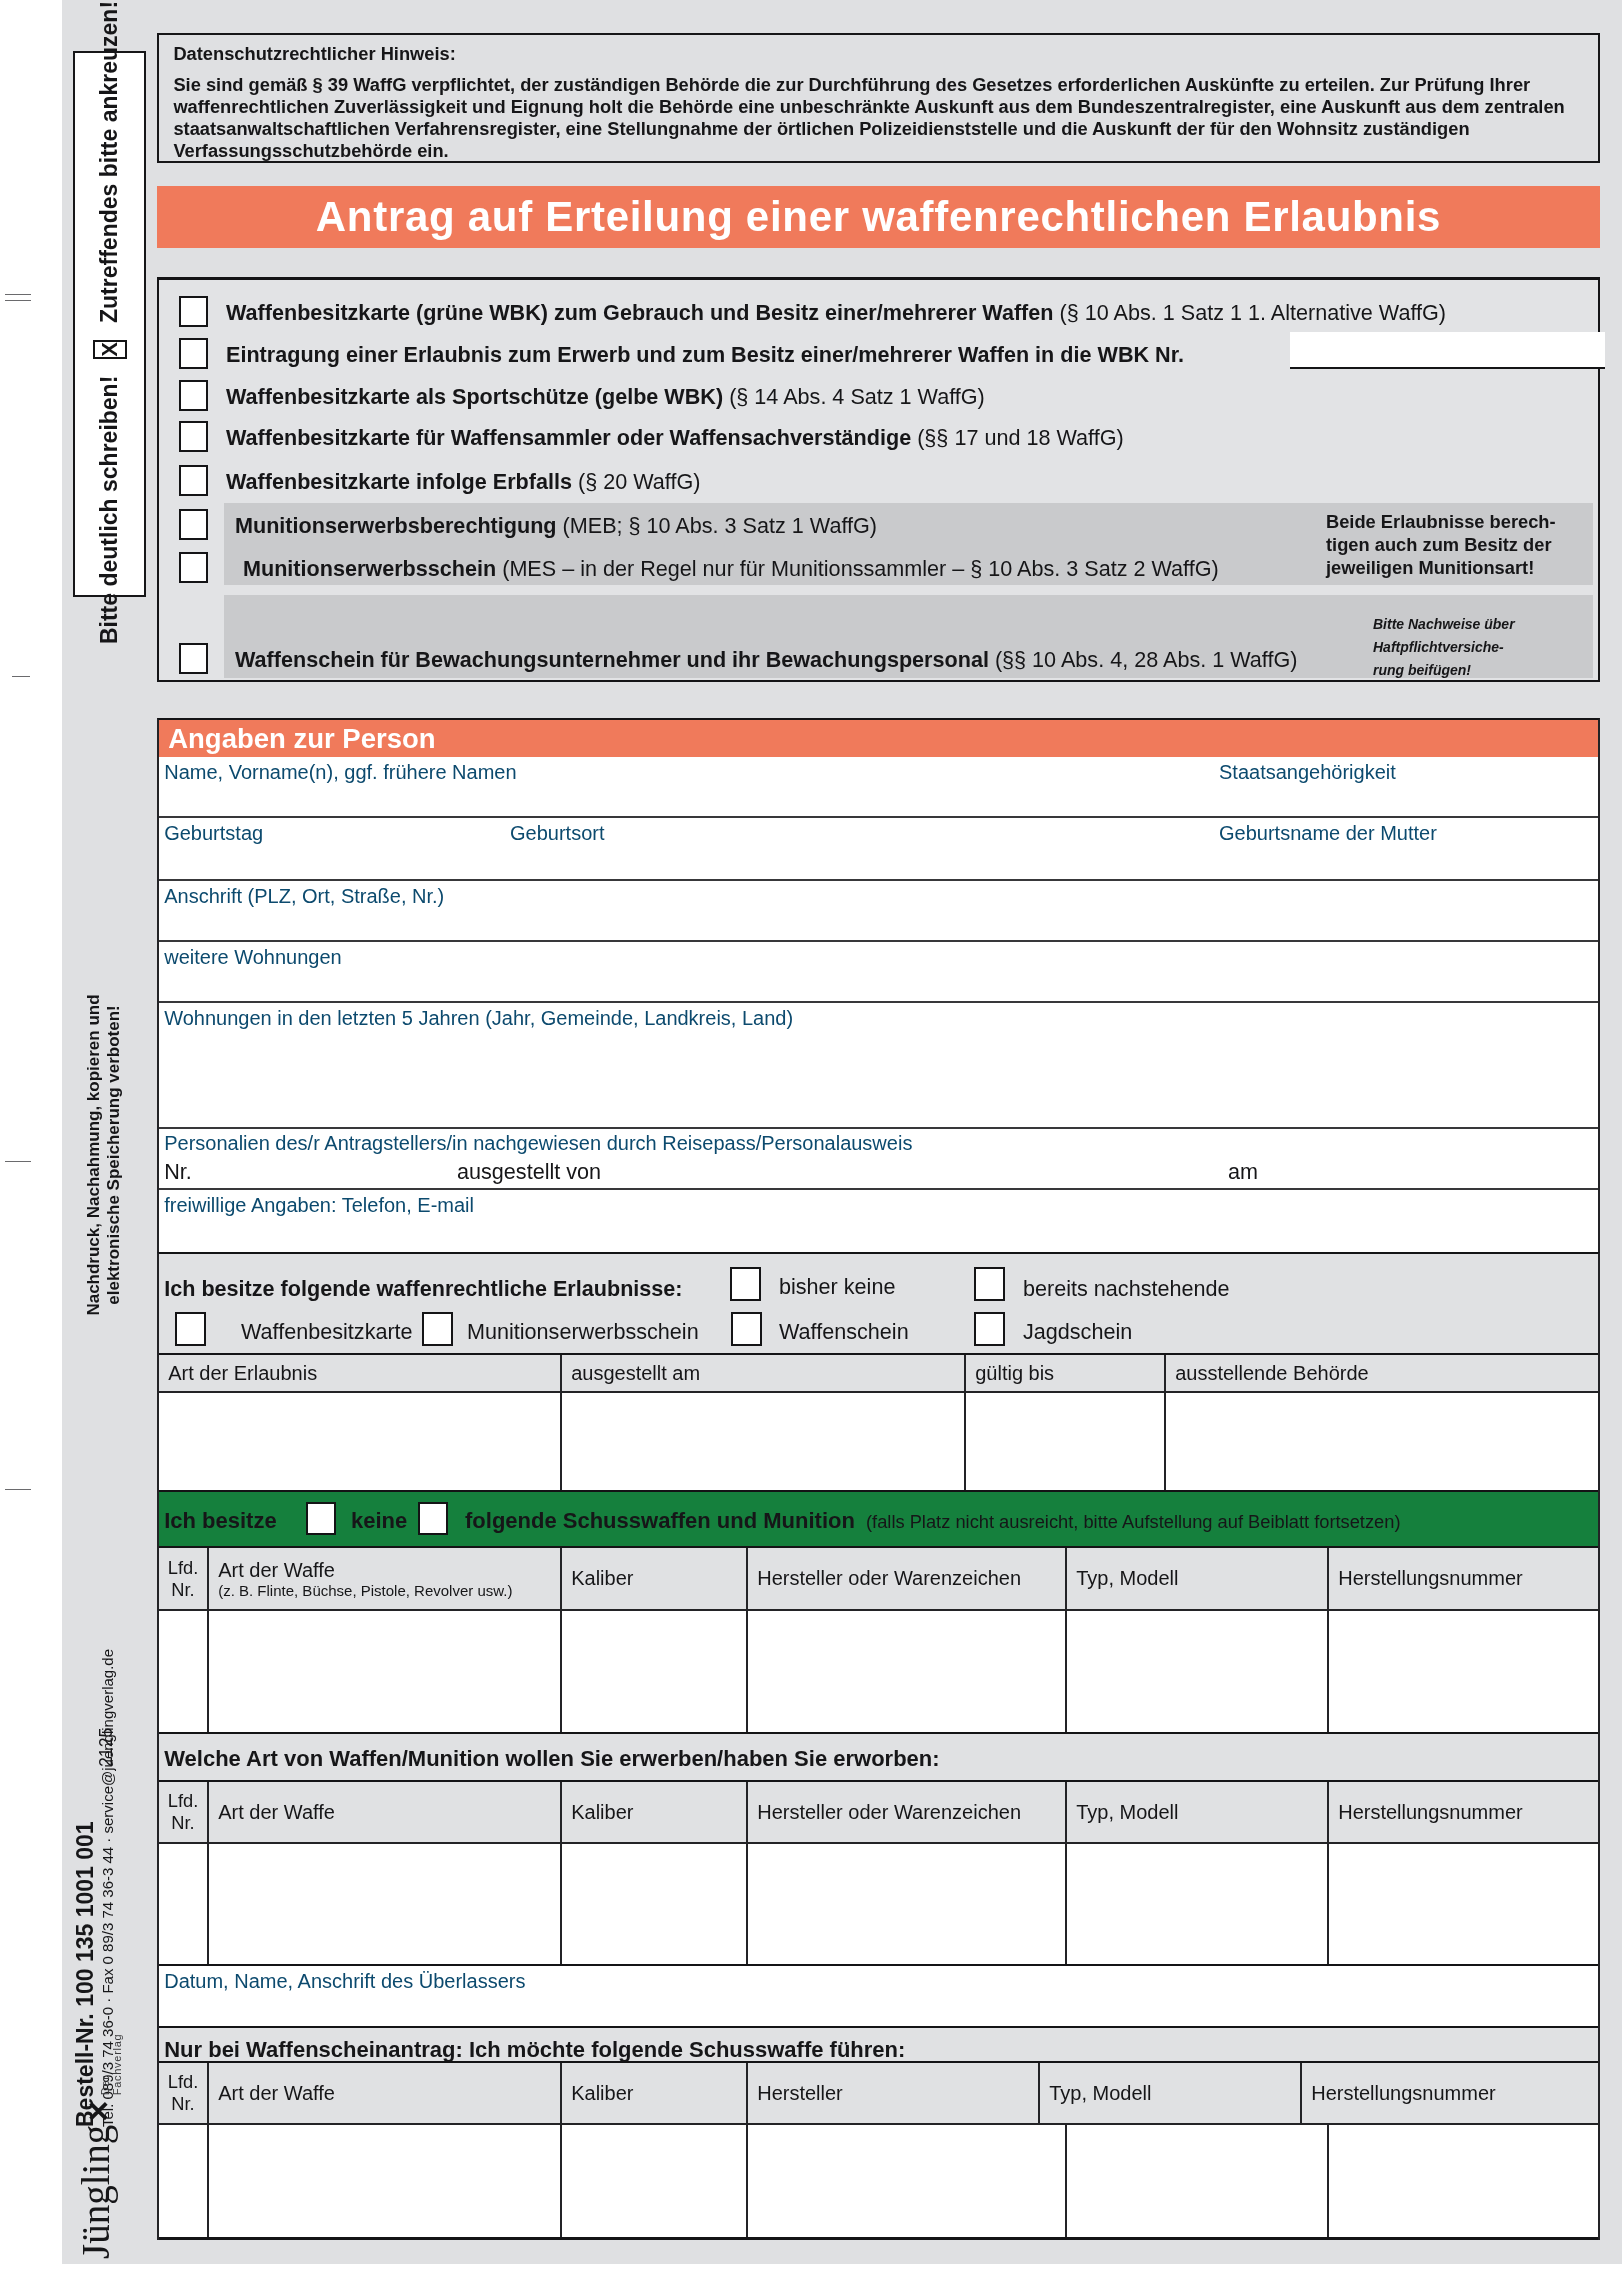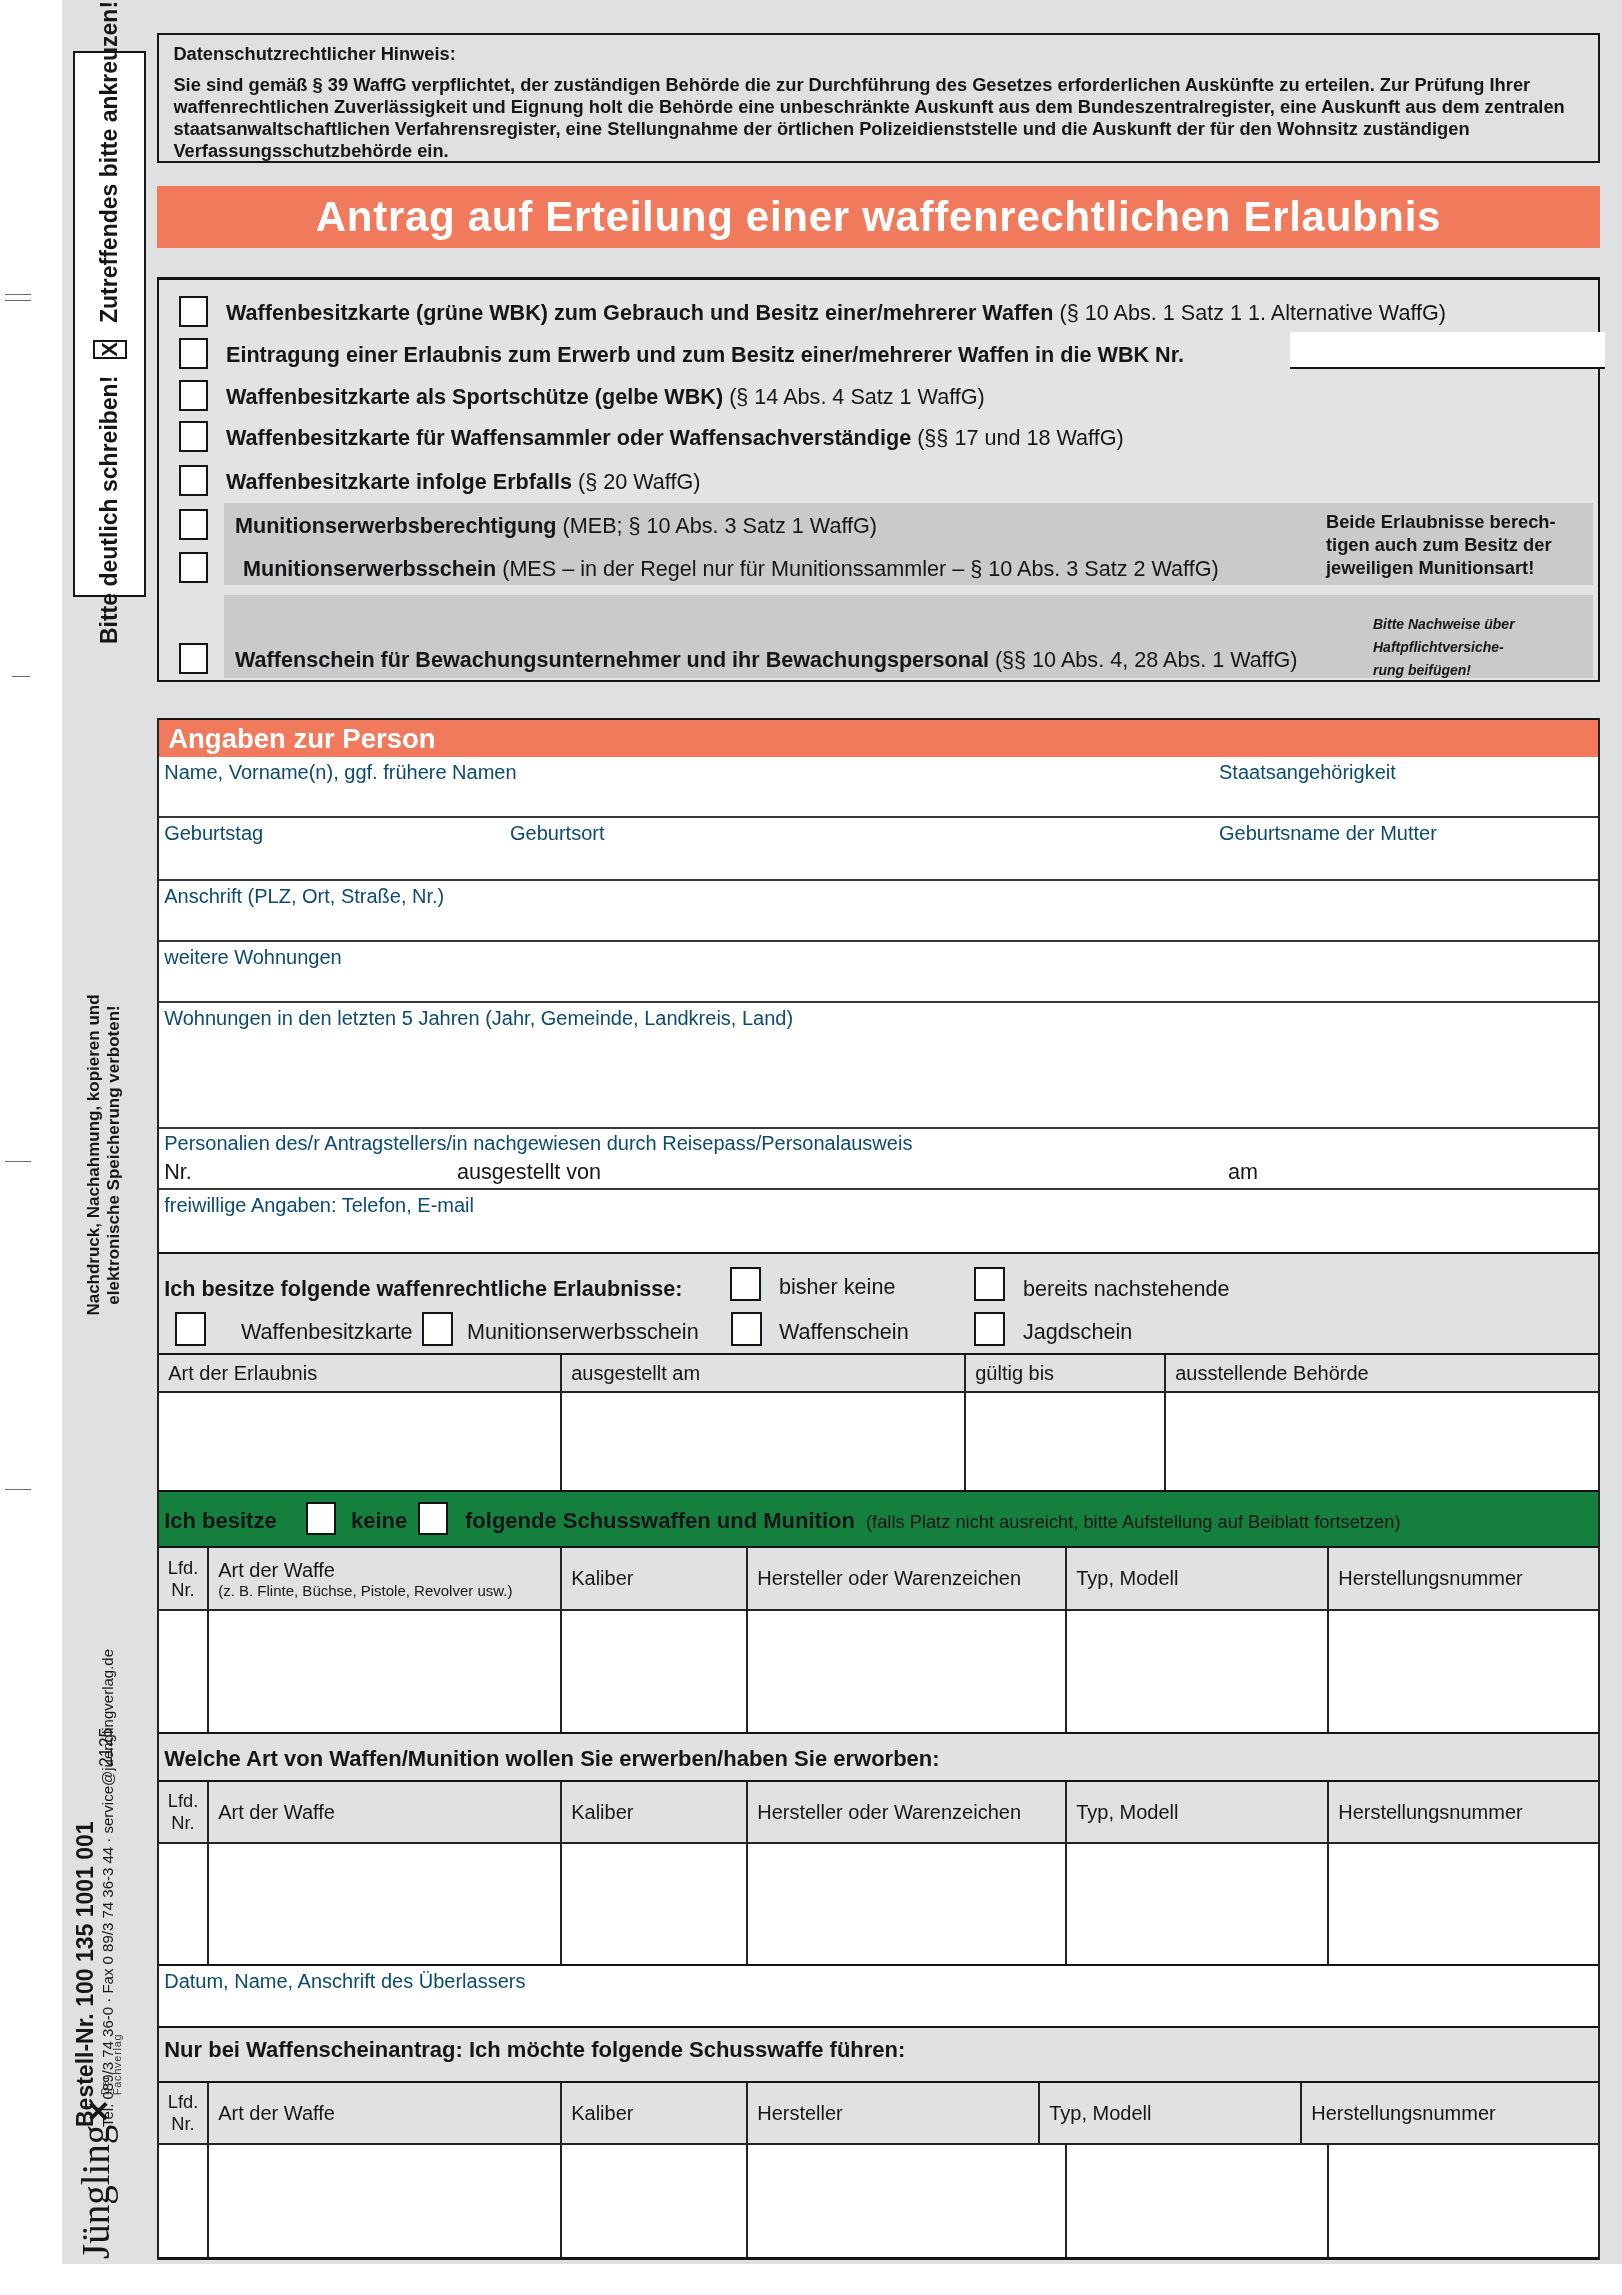--- a/index.html
+++ b/index.html
@@ -264,21 +264,21 @@
       <div class="tc" style="width:186px;"></div>
       <div class="tc" style="width:319px;"></div>
       <div class="tc" style="width:262px;"></div>
       <div class="tc" style="flex:1;"></div>
     </div>
 
     <div style="position:relative;height:62px;background:#fff;border-bottom:2.6px solid #141416;box-sizing:border-box;">
       <span class="abs lbl" style="left:5.2px;top:3.9px;">Datum, Name, Anschrift des Überlassers</span>
     </div>
 
-    <div style="position:relative;height:55px;background:#e0e1e3;border-bottom:2.6px solid #141416;box-sizing:border-box;">
+    <div style="position:relative;height:35px;background:#e0e1e3;border-bottom:2.6px solid #141416;box-sizing:border-box;">
       <span class="abs b" style="left:5.2px;top:9.2px;font-size:22px;">Nur bei Waffenscheinantrag: Ich möchte folgende Schusswaffe führen:</span>
     </div>
 
     <div class="trow hg" style="height:62px;border-bottom:2px solid #232326;">
       <div class="tc" style="width:50px;padding:5.2px 2.6px;font-size:18.3px;text-align:center;display:flex;flex-direction:column;justify-content:center;">
         <span>Lfd.</span>
         <span>Nr.</span>
       </div>
       <div class="tc" style="width:353px;display:flex;align-items:center;">Art der Waffe</div>
       <div class="tc" style="width:186px;display:flex;align-items:center;">Kaliber</div>

